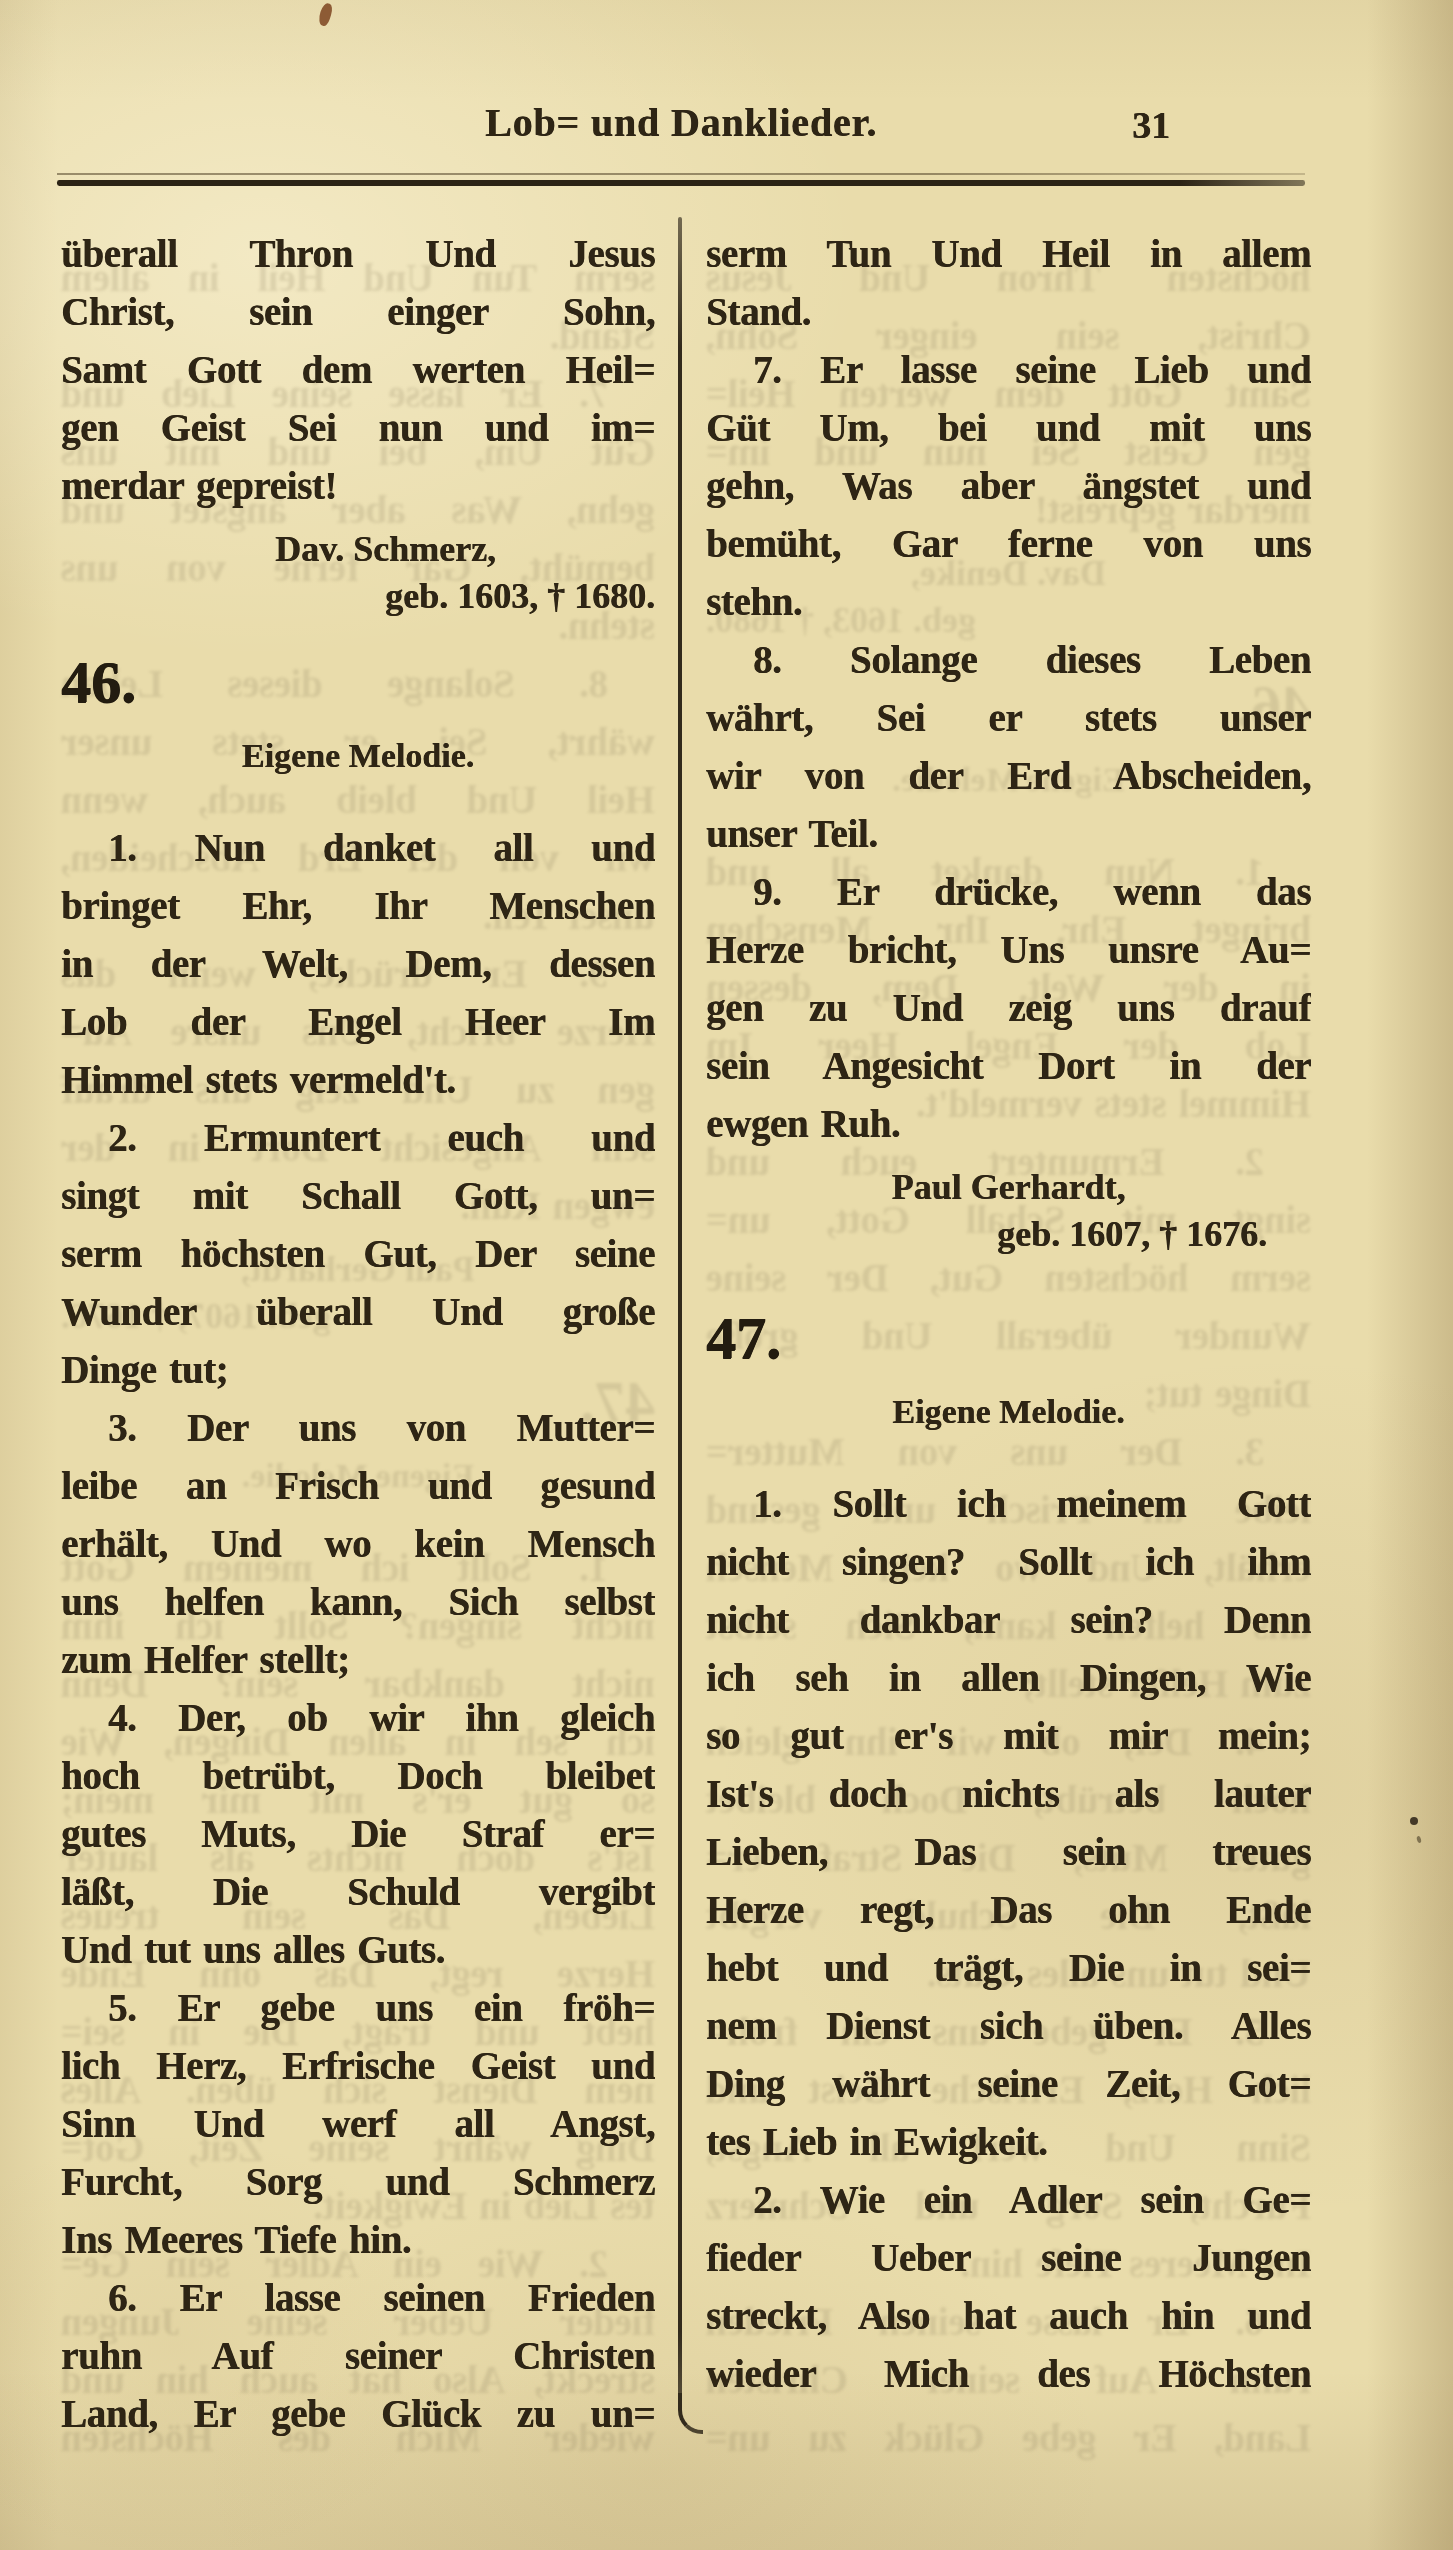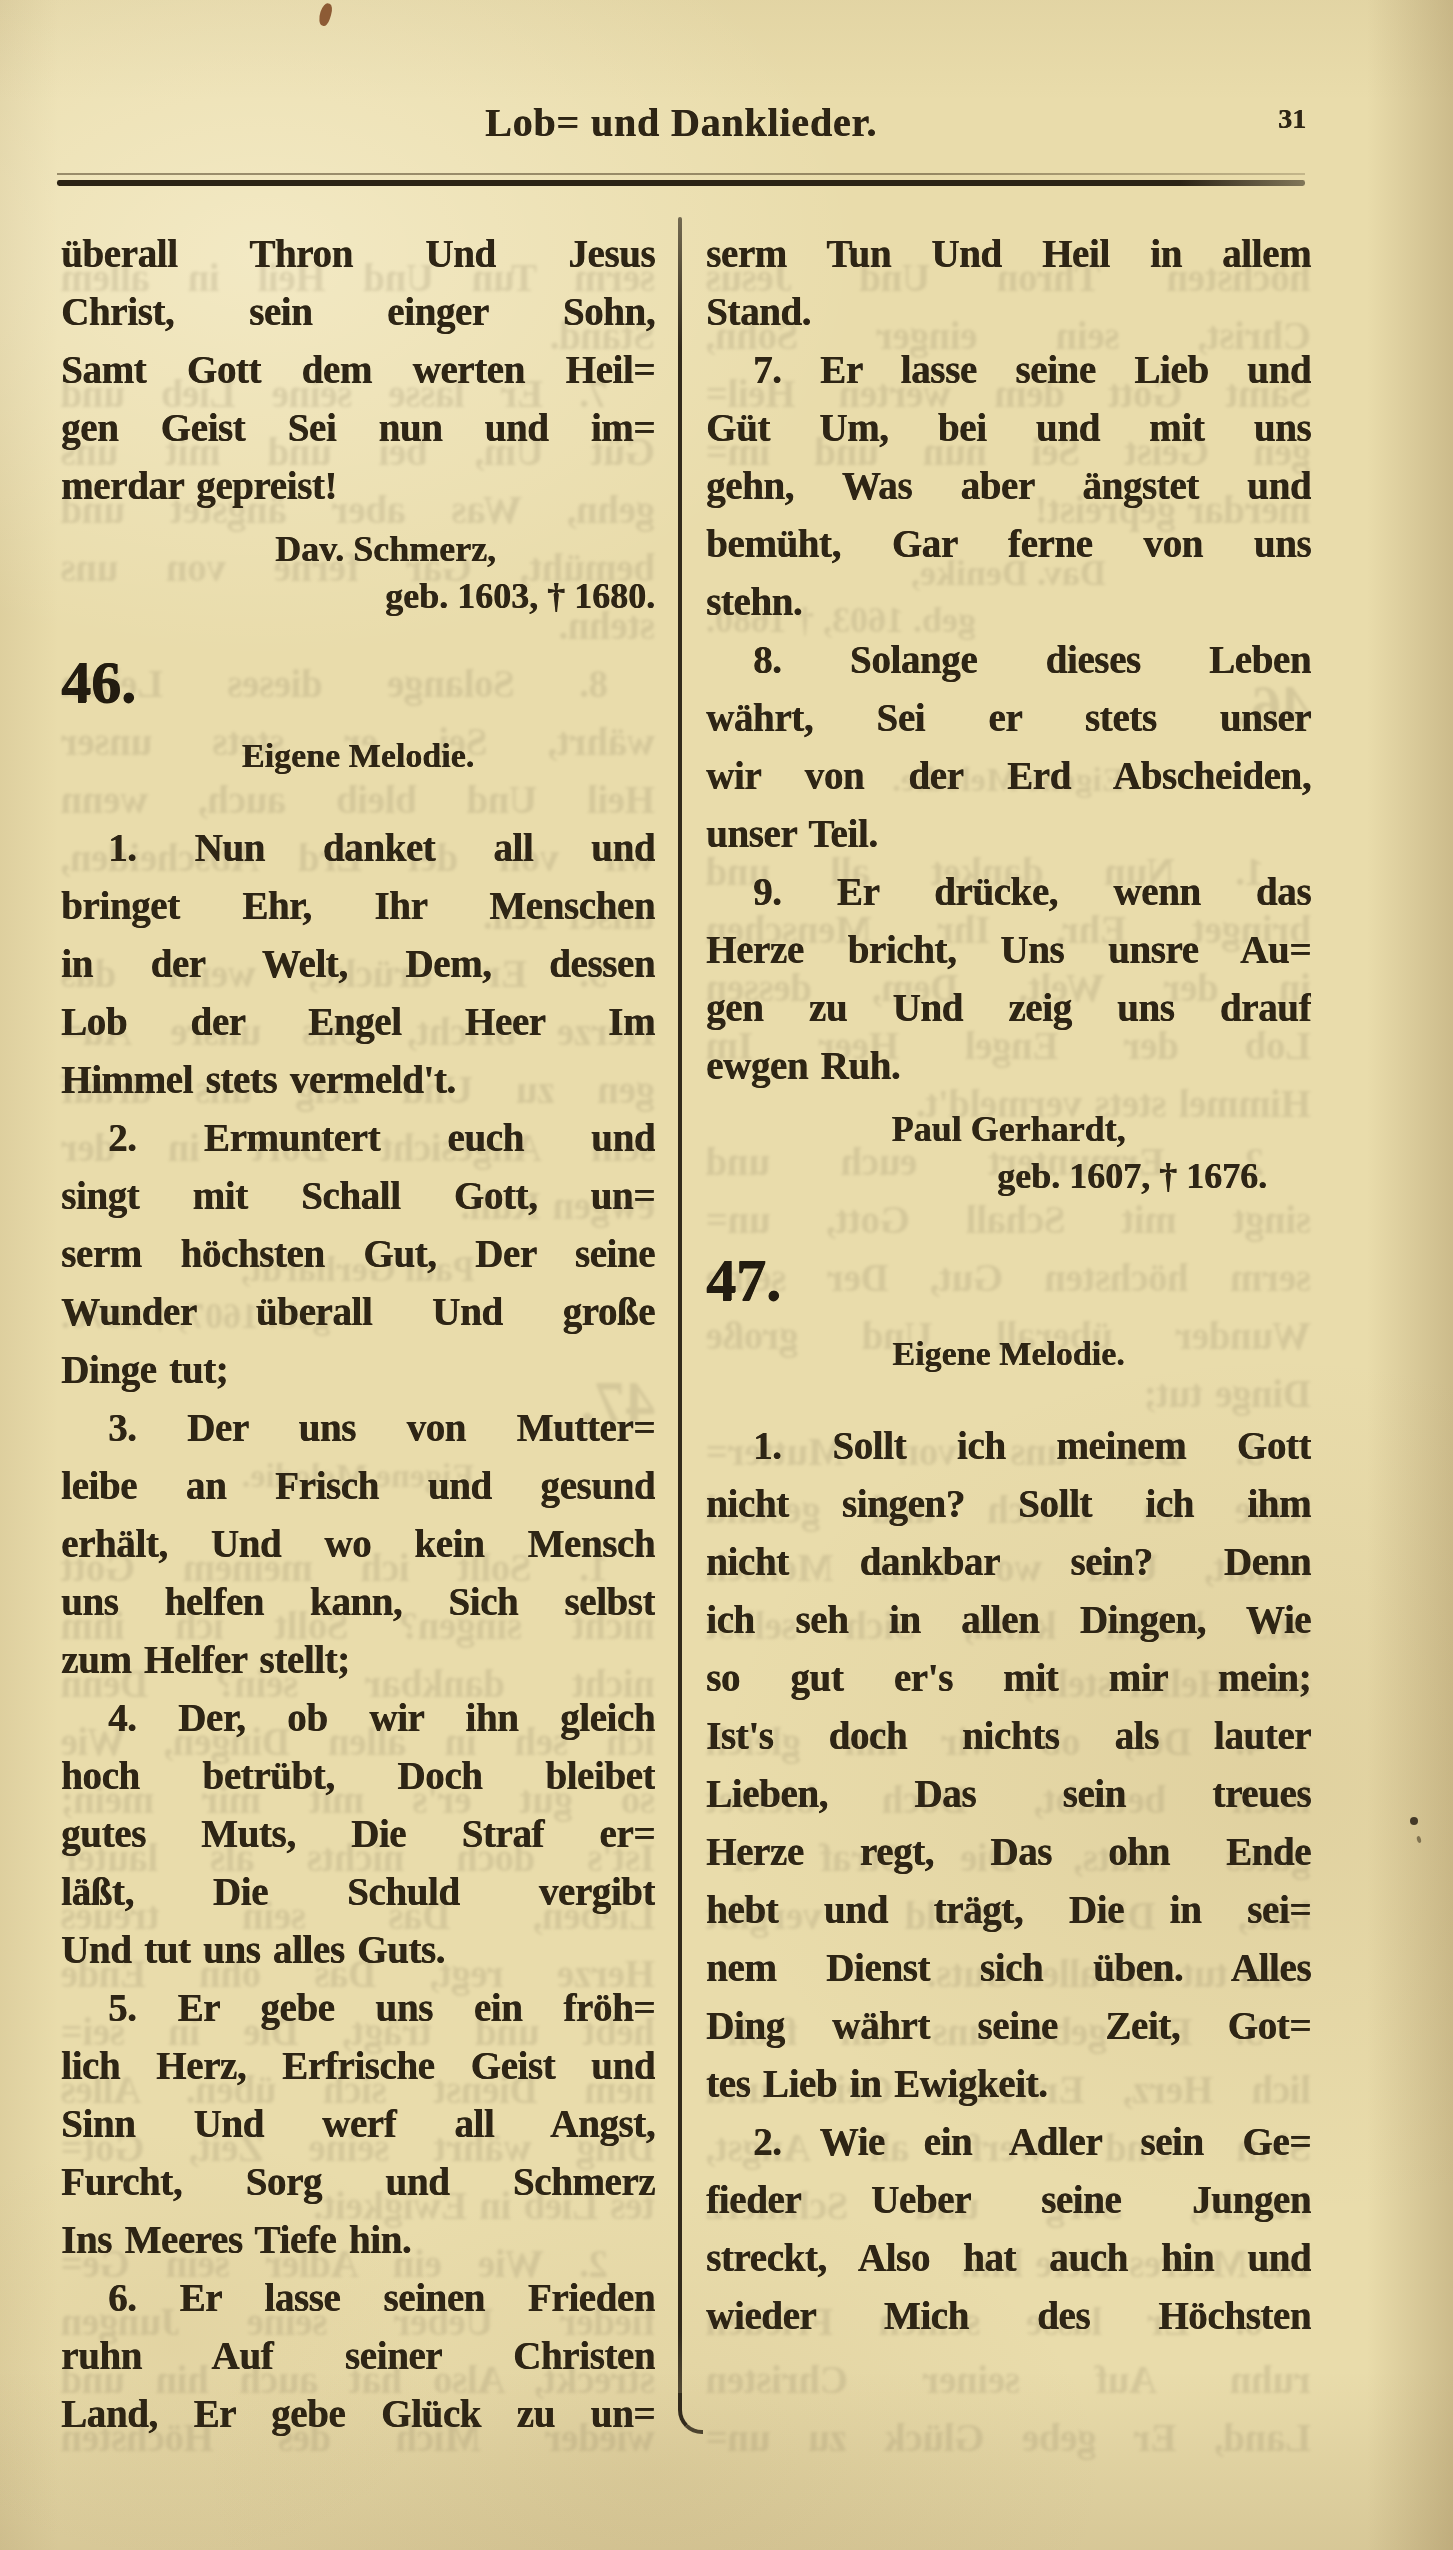--- a/index.html
+++ b/index.html
@@ -16,22 +16,22 @@
       radial-gradient(647px 420px at 45% 97%, rgba(140,110,60,.09), rgba(140,110,60,0) 70%),
       radial-gradient(404px 307px at 12% 92%, rgba(150,118,62,.08), rgba(150,118,62,0) 70%),
       linear-gradient(to right, rgba(120,92,46,.10), rgba(120,92,46,0) 4%, rgba(120,92,46,0) 94%, rgba(120,92,46,.26)),
       linear-gradient(to bottom, rgba(120,92,46,.06), rgba(120,92,46,0) 4%, rgba(120,92,46,0) 93%, rgba(120,92,46,.16)),
       #e9dcab;
   }
   
   .hdr{position:absolute;left:57px;top:99px;width:1248px;text-align:center;
        font-size:40px;font-weight:bold;letter-spacing:0.8px;
        text-shadow:0.5px 0 currentColor;}
-  .pagenum{position:absolute;left:1189px;top:103px;width:117px;text-align:right;
-       font-size:28px;font-weight:bold;text-shadow:0.4px 0 currentColor;}
+  .pagenum{position:absolute;left:1132px;top:103px;width:117px;
+       font-size:38px;font-weight:bold;text-shadow:0.4px 0 currentColor;}
   .rule{position:absolute;left:57px;top:173px;width:1248px;}
   .rule .thin{height:2.4px;background:linear-gradient(to right, rgba(82,67,40,.55) 0 70%, rgba(82,67,40,.25));}
   .rule .thick{height:5.7px;margin-top:4.9px;border-radius:2.4px;
        background:linear-gradient(to right,#2b2315 0 90%, rgba(43,35,21,.55));}
   
   .divider{position:absolute;left:678px;top:217px;width:4px;height:2180px;
        background:linear-gradient(to bottom, rgba(50,42,28,.65), #322a1c 6%, #322a1c 97%, rgba(50,42,28,.8));
        border-radius:2.4px;}
   .divider-hook{position:absolute;left:678px;top:2393px;width:21px;height:37px;
        border-left:4px solid #322a1c;border-bottom:4px solid rgba(50,42,28,.85);
@@ -272,20 +272,21 @@
       <div class="para">
         <div class="line ind">8. Solange dieses Leben</div>
         <div class="line">währt, Sei er stets unser</div>
         <div class="line">wir von der Erd Abscheiden,</div>
         <div class="line end">unser Teil.</div>
       </div>
       <div class="para">
         <div class="line ind">9. Er drücke, wenn das</div>
         <div class="line">Herze bricht, Uns unsre Au=</div>
         <div class="line">gen zu Und zeig uns drauf</div>
+        <div class="line">sein Angesicht Dort in der</div>
         <div class="line end">ewgen Ruh.</div>
       </div>
       <div class="attribution">
         <div class="attr-l1">Paul Gerhardt,</div>
         <div class="attr-l2">geb. 1607, † 1676.</div>
       </div>
       <div class="hymn-number">47.</div>
       <div class="melody">Eigene Melodie.</div>
       <div class="para">
         <div class="line ind">1. Sollt ich meinem Gott</div>

